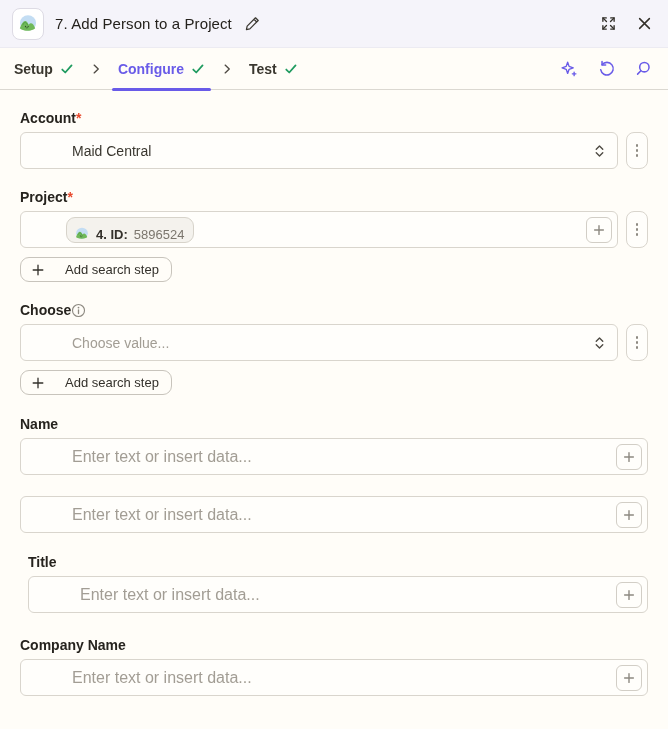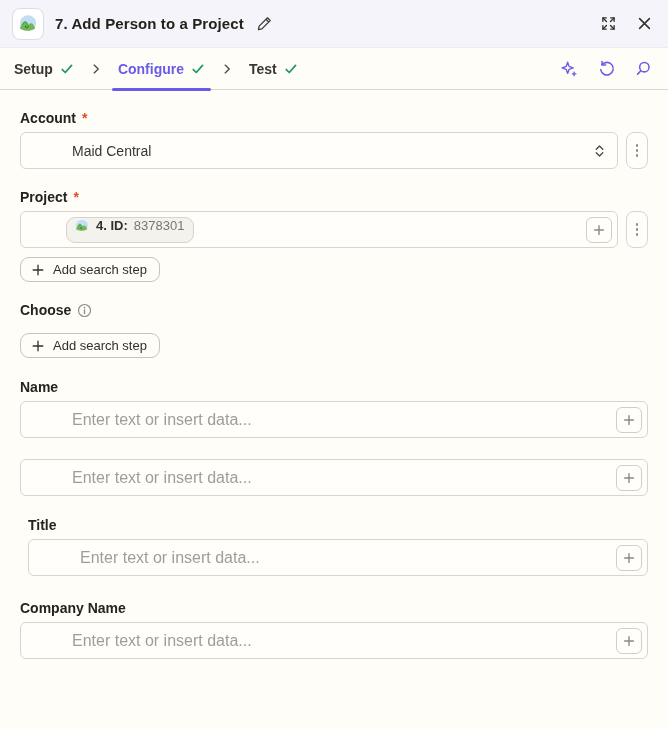--- a/index.html
+++ b/index.html
@@ -15,21 +15,21 @@
   
   .hdr {
     height:48px; flex:0 0 48px; background:#f5f4fa;
     display:flex; align-items:center; padding:0 14px 0 12px; gap:11px;
     border-bottom:1px solid #ecebf2;
   }
   .app-icon {
     width:32px; height:32px; background:#ffffff; border:1px solid #dddbe4;
     border-radius:8px; display:flex; align-items:center; justify-content:center;
   }
-  .hdr-title { font-size:15px; font-weight:700; color:#25221d; letter-spacing:.1px; }
+  .hdr-title { font-size:15px; font-weight:400; color:#25221d; letter-spacing:.1px; }
   .icon-btn {
     background:none; border:none; cursor:pointer; padding:2px;
     display:flex; align-items:center; justify-content:center;
   }
   .hdr .spacer { flex:1; }
   .hdr-right { display:flex; align-items:center; gap:16px; }
 
   
   .tabbar {
     height:42px; flex:0 0 42px; display:flex; align-items:center;
@@ -44,21 +44,21 @@
     content:""; position:absolute; left:-4px; right:-4px; bottom:-1px;
     height:3px; background:#695be8; border-radius:2px;
   }
   .tab-sep { margin:0 14px; display:flex; align-items:center; }
   .tabbar .spacer { flex:1; }
   .tab-tools { display:flex; align-items:center; gap:15px; }
 
   
   .content { padding:0 20px; flex:1; }
   .group { margin-top:20px; }
-  .lbl-row { display:flex; align-items:center; gap:6px; margin-bottom:6px; }
+  .lbl-row { display:flex; align-items:center; gap:0; margin-bottom:6px; }
   .lbl { font-size:14px; font-weight:700; color:#26231e; }
   .req { color:#e8482c; font-size:14px; font-weight:700; }
   .field-row { display:flex; align-items:stretch; gap:8px; }
   .control {
     position:relative; flex:1; height:37px;
     border:1px solid #d9d5cd; border-radius:6px; background:#fffefb;
     display:flex; align-items:center; cursor:pointer;padding-left:38px;
   }
   .control .value { padding-left:13px; font-size:14px; color:#3a372f; }
   .control .placeholder { padding-left:13px; font-size:14px; color:#a29d94; }
@@ -75,29 +75,29 @@
     background:#fffefb; display:flex; align-items:center; justify-content:center; cursor:pointer;
   }
   input.text-input {
     width:100%; height:100%; border:none; outline:none; background:transparent;
     font-family:"Liberation Sans", sans-serif; font-size:16px; color:#b91c1c;
     padding:0 40px 0 13px; border-radius:6px;
   }
   input.text-input::placeholder { color:#a29d94; opacity:1; }
 
   .chip {
-    margin-left:7px; height:26px; display:inline-flex; align-items:flex-start; gap:6px;
+    margin-left:7px; height:26px; display:inline-flex; align-items:flex-end; gap:6px;
     background:#f4f2ed; border:1px solid #d7d3ca; border-radius:9px;
     padding:0 9px 0 7px; cursor:pointer;
   }
   .chip-prefix { font-size:13px; font-weight:700; color:#33302a; }
   .chip-value { font-size:13px; color:#7b766d; }
 
   .add-search {
-    margin-top:9px; height:25px; display:inline-flex; align-items:center; gap:8px;
+    margin-top:9px; height:25px; display:inline-flex; align-items:center; gap:20px;
     border:1px solid #c8c4bc; border-radius:9px; background:transparent;
     padding:0 12px 0 10px; font-family:"Liberation Sans", sans-serif;
     font-size:13px; font-weight:500; color:#33302a; cursor:pointer;
   }
   .hidden-defs { position:absolute; width:0; height:0; overflow:hidden; }
 </style>
 </head>
 <body>
 
 <svg class="hidden-defs" xmlns="http://www.w3.org/2000/svg">
@@ -230,21 +230,21 @@
         <span class="lbl">Project</span>
         <span class="req">*</span>
       </div>
       <div class="field-row">
         <div class="control">
           <span class="chip">
             <svg width="16" height="16">
                 <use href="#bc-logo"></use>
               </svg>
             <span class="chip-prefix">4. ID:</span>
-            <span class="chip-value">8378301</span>
+            <span class="chip-value">5896524</span>
           </span>
           <span class="plus-btn">
             <svg width="14" height="14" viewBox="0 0 16 16">
                 <path d="M8 3v10M3 8h10" stroke="#8d8981" stroke-width="1.6" stroke-linecap="round"></path>
               </svg>
           </span>
         </div>
         <div class="kebab">
             <i></i>
             <i></i>
@@ -263,20 +263,35 @@
       <div class="lbl-row">
         <span class="lbl">Choose</span>
         <span style="display:flex;">
           <svg width="15" height="15" viewBox="0 0 16 16">
               <circle cx="8" cy="8" r="6.4" fill="none" stroke="#8d8981" stroke-width="1.2"></circle>
               <circle cx="8" cy="4.9" r=".95" fill="#8d8981"></circle>
               <path d="M8 7.3v4" stroke="#8d8981" stroke-width="1.4" stroke-linecap="round"></path>
             </svg>
         </span>
       </div>
+      <div class="field-row">
+        <div class="control">
+          <span class="placeholder">Choose value...</span>
+          <span class="sel-chevron">
+            <svg width="13" height="15" viewBox="0 0 14 16">
+                <path d="M3.5 6L7 2.6 10.5 6M3.5 10L7 13.4 10.5 10" fill="none" stroke="#4e4a43" stroke-width="1.5" stroke-linecap="round" stroke-linejoin="round"></path>
+              </svg>
+          </span>
+        </div>
+        <div class="kebab">
+            <i></i>
+            <i></i>
+            <i></i>
+          </div>
+      </div>
       <button class="add-search">
         <svg width="14" height="14" viewBox="0 0 16 16">
             <path d="M8 2.5v11M2.5 8h11" stroke="#33302a" stroke-width="1.5" stroke-linecap="round"></path>
           </svg>
         <span>Add search step</span>
       </button>
     </div>
 
     <div class="group" style="margin-top:21px;">
       <div class="lbl-row">

